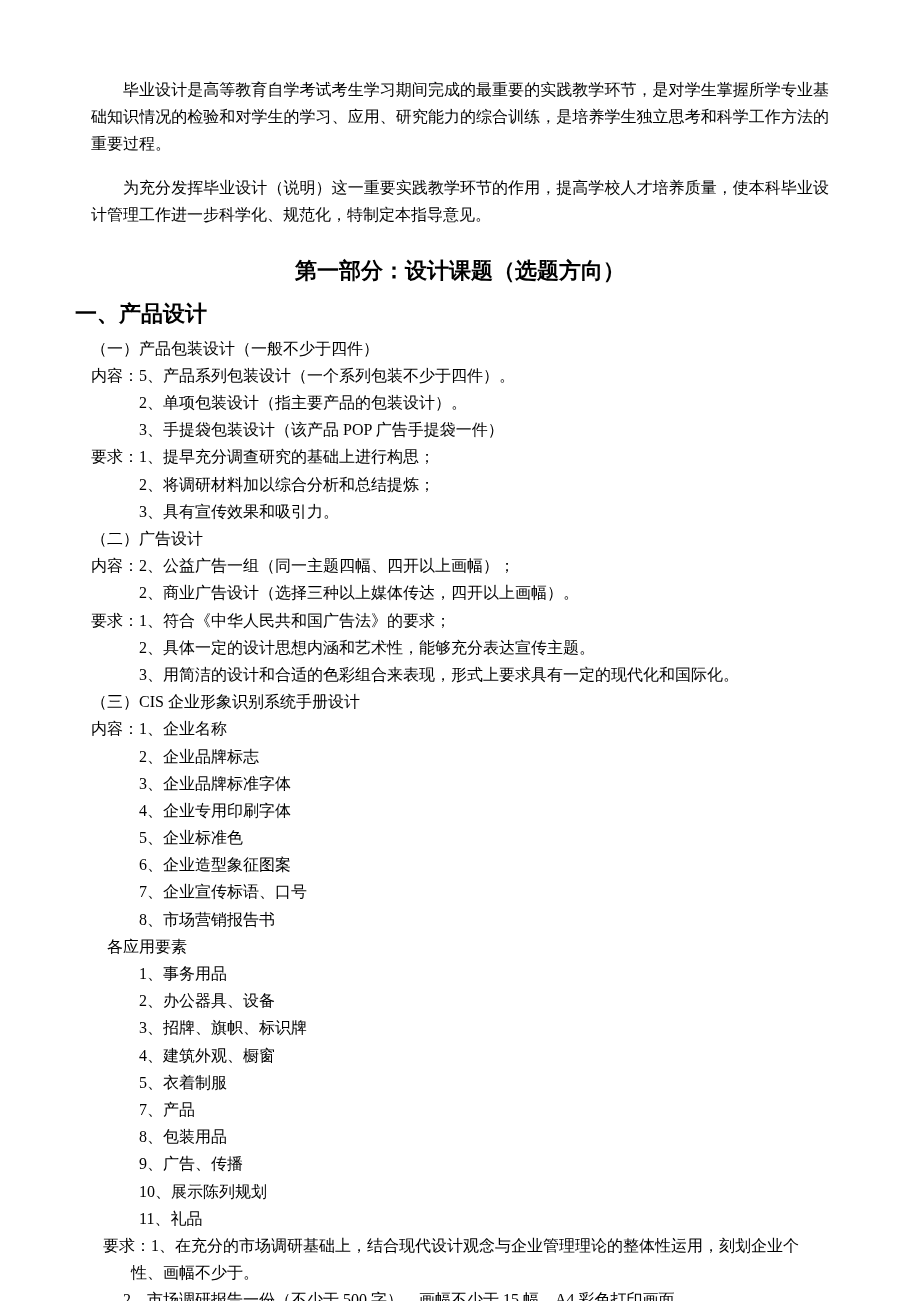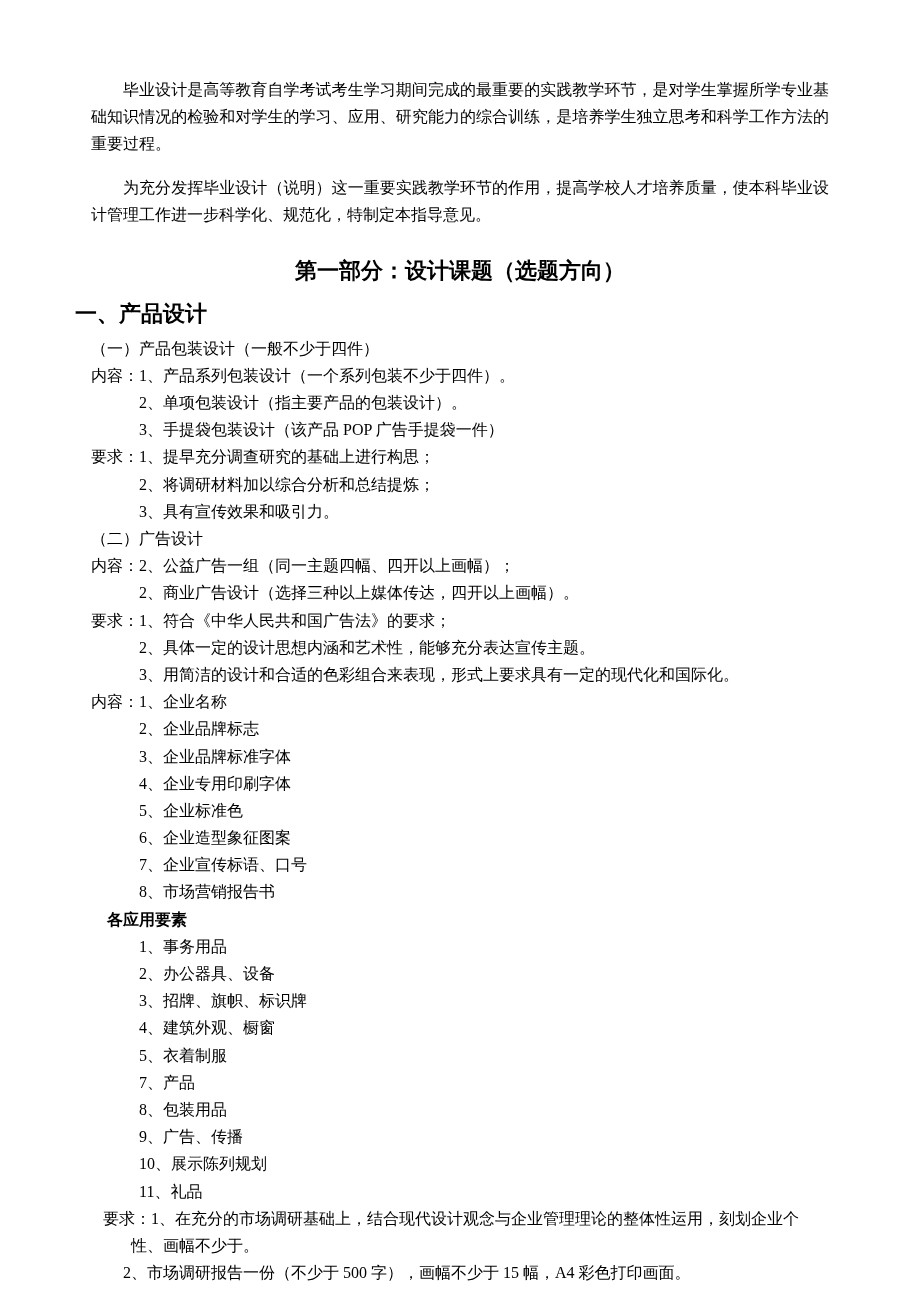--- a/index.html
+++ b/index.html
@@ -37,51 +37,52 @@
     font-weight: bold;
     font-size: 22px;
     margin: 0 0 2px 0;
   }
   .line {
     margin: 0;
     white-space: nowrap;
   }
   .indent0 { padding-left: 0em; margin-left: 28px; }
   .indent1 { padding-left: 1em; }
-  .indent2 { padding-left: 2em; font-weight: bold; }
+  .indent2 { padding-left: 2em; }
   .indent3 { padding-left: 3em; }
   .indent3h { padding-left: 3.5em; }
   .indent4 { padding-left: 4em; }
 </style>
 </head>
 <body>
 
 <div class="intro">
   <p>毕业设计是高等教育自学考试考生学习期间完成的最重要的实践教学环节，是对学生掌握所学专业基础知识情况的检验和对学生的学习、应用、研究能力的综合训练，是培养学生独立思考和科学工作方法的重要过程。</p>
   <p>为充分发挥毕业设计（说明）这一重要实践教学环节的作用，提高学校人才培养质量，使本科毕业设计管理工作进一步科学化、规范化，特制定本指导意见。</p>
 </div>
 
 <h1 class="section-heading">第一部分：设计课题（选题方向）</h1>
 
 <h2 class="subheading">一、产品设计</h2>
 
 <div id="body-lines">
     <p class="line indent1">（一）产品包装设计（一般不少于四件）</p>
-    <p class="line indent1">内容：1、产品系列包装设计（一个系列包装不少于四件）。</p>
+    <p class="line indent1">内容：5、产品系列包装设计（一个系列包装不少于四件）。</p>
     <p class="line indent4">2、单项包装设计（指主要产品的包装设计）。</p>
     <p class="line indent4">3、手提袋包装设计（该产品 POP 广告手提袋一件）</p>
     <p class="line indent1">要求：1、提早充分调查研究的基础上进行构思；</p>
     <p class="line indent4">2、将调研材料加以综合分析和总结提炼；</p>
     <p class="line indent4">3、具有宣传效果和吸引力。</p>
     <p class="line indent1">（二）广告设计</p>
     <p class="line indent1">内容：2、公益广告一组（同一主题四幅、四开以上画幅）；</p>
     <p class="line indent4">2、商业广告设计（选择三种以上媒体传达，四开以上画幅）。</p>
     <p class="line indent1">要求：1、符合《中华人民共和国广告法》的要求；</p>
     <p class="line indent4">2、具体一定的设计思想内涵和艺术性，能够充分表达宣传主题。</p>
     <p class="line indent4">3、用简洁的设计和合适的色彩组合来表现，形式上要求具有一定的现代化和国际化。</p>
+    <p class="line indent1">（三）CIS 企业形象识别系统手册设计</p>
     <p class="line indent1">内容：1、企业名称</p>
     <p class="line indent4">2、企业品牌标志</p>
     <p class="line indent4">3、企业品牌标准字体</p>
     <p class="line indent4">4、企业专用印刷字体</p>
     <p class="line indent4">5、企业标准色</p>
     <p class="line indent4">6、企业造型象征图案</p>
     <p class="line indent4">7、企业宣传标语、口号</p>
     <p class="line indent4">8、市场营销报告书</p>
     <p class="line indent2">各应用要素</p>
     <p class="line indent4">1、事务用品</p>

